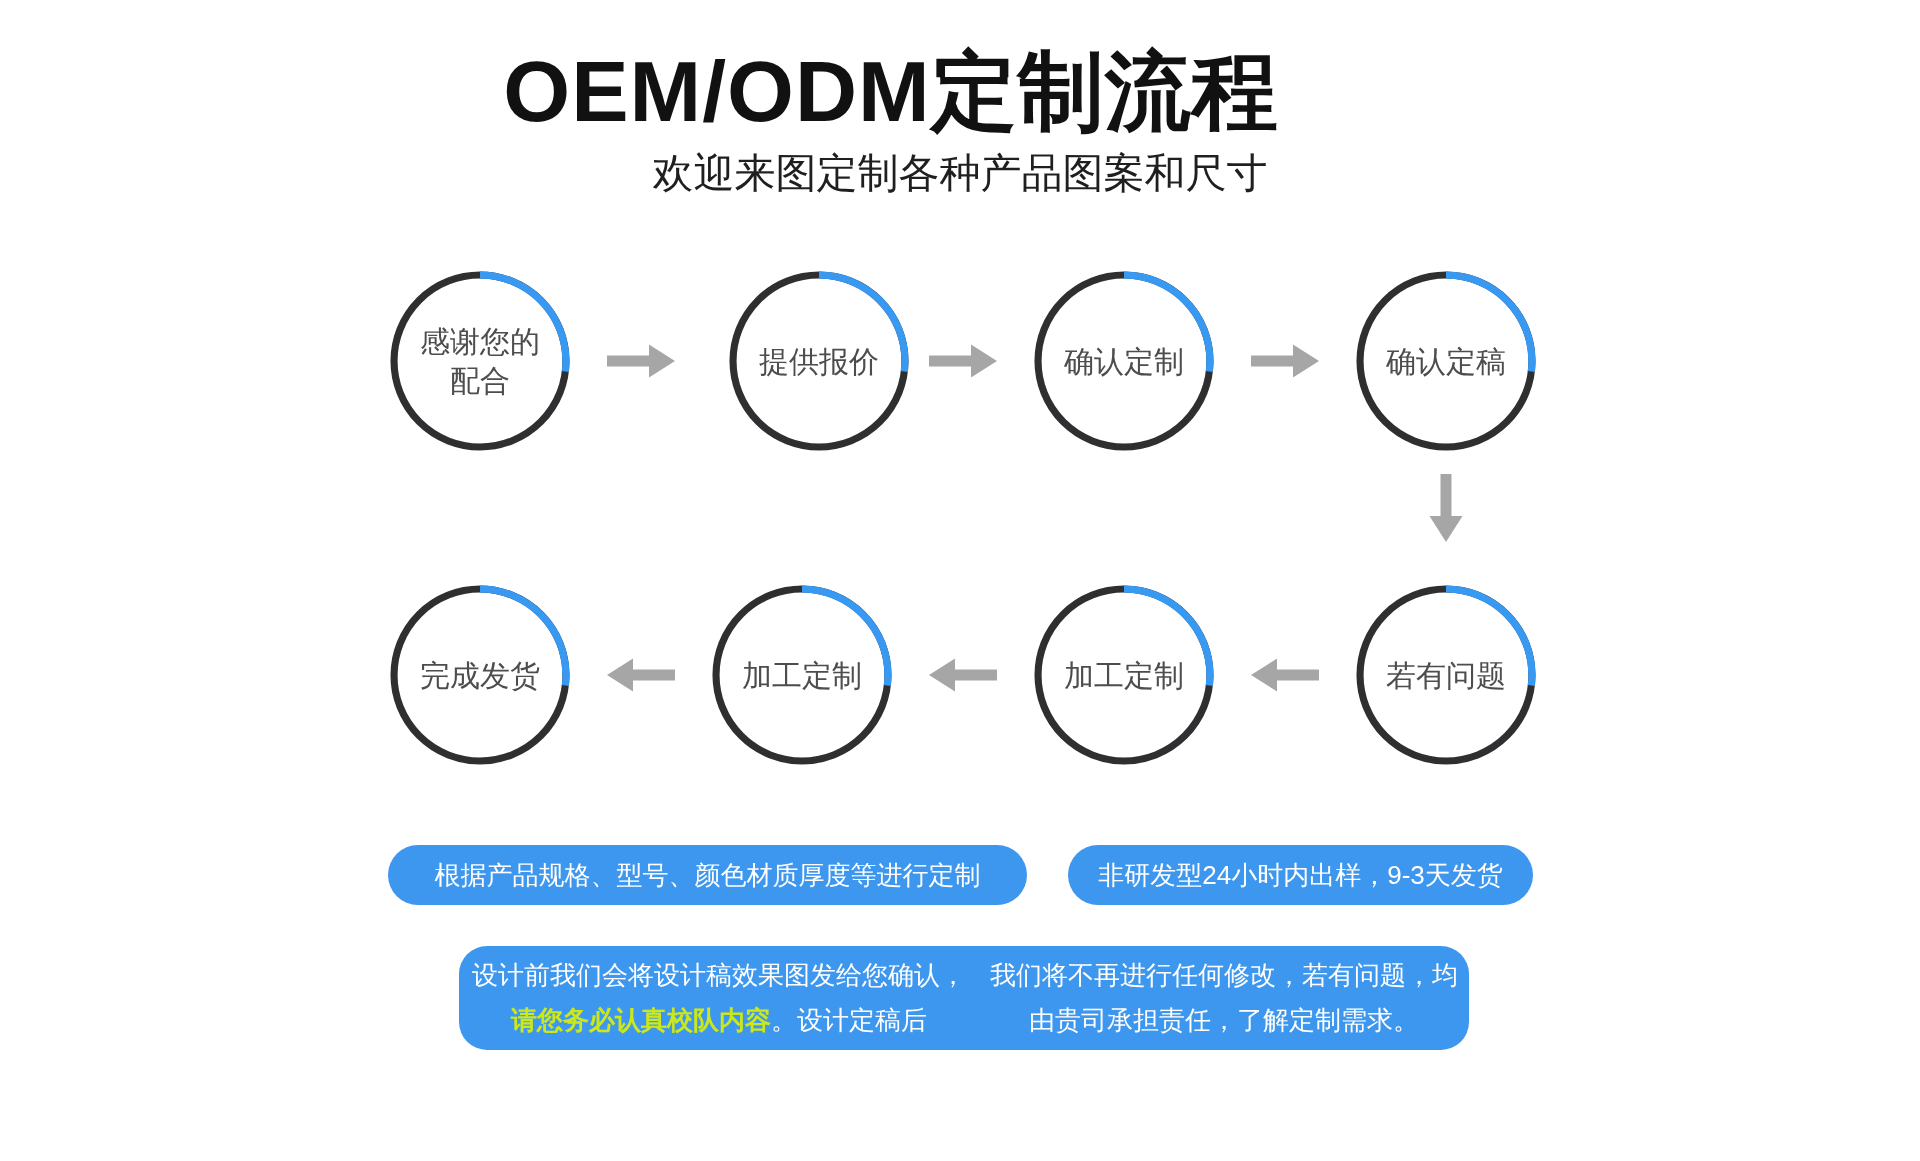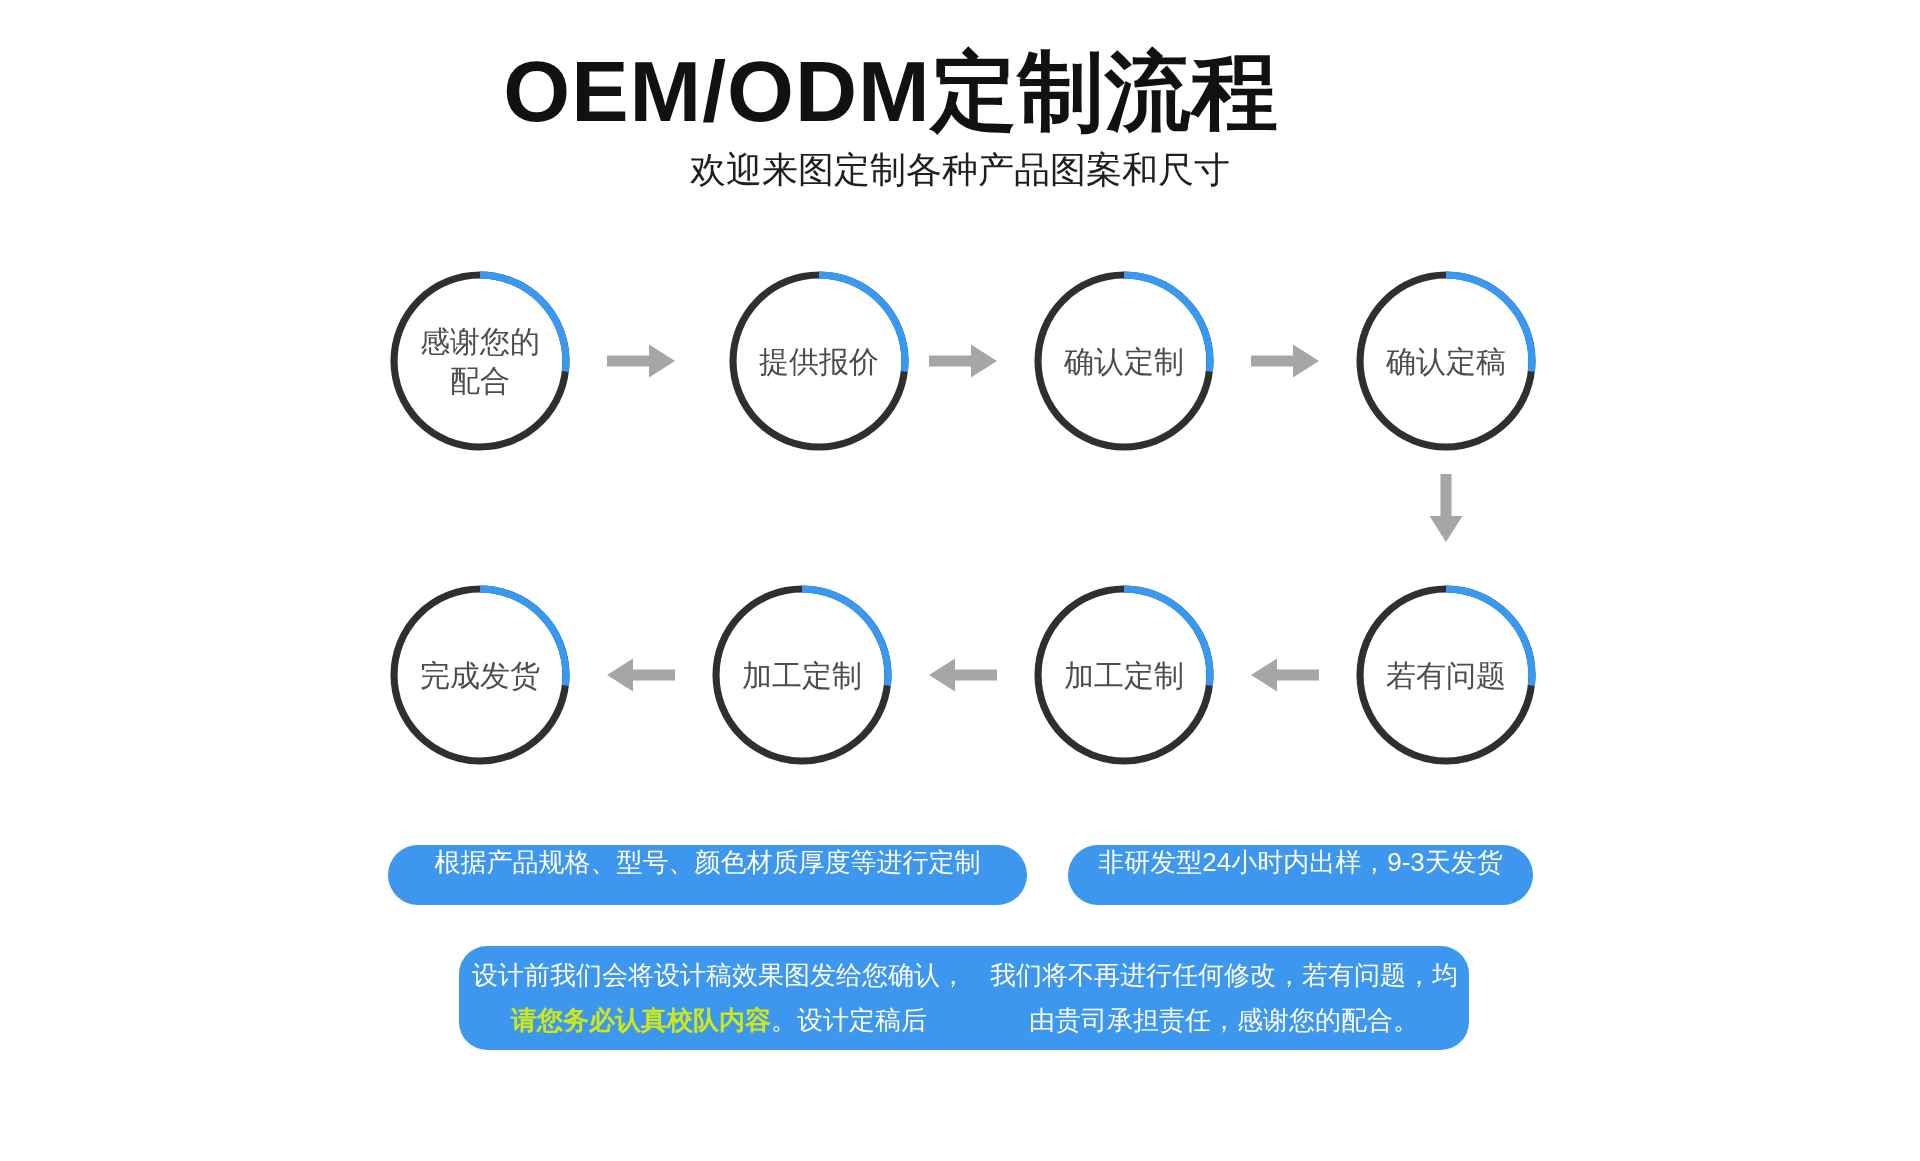--- a/index.html
+++ b/index.html
@@ -12,39 +12,39 @@
   }
   .page-title{
     position:absolute;left:0;top:34px;width:1782px;
     text-align:center;
     font-size:86px;font-weight:900;letter-spacing:1px;
     color:#111111;
   }
   .page-subtitle{
     position:absolute;left:0;top:146px;width:1920px;
     text-align:center;
-    font-size:36px;font-weight:400;
+    font-size:41px;font-weight:400;
     color:#1f1f1f;
   }
   .step{
     position:absolute;width:190px;height:190px;
   }
   .step svg{position:absolute;left:0;top:0;width:190px;height:190px;}
   .step-label{
     position:absolute;left:25px;top:0;right:25px;bottom:0;
     display:flex;align-items:center;justify-content:center;
     text-align:center;
     font-size:30px;line-height:1.3;color:#4d4d4d;
   }
   .arrow{position:absolute;}
   .arrow svg{display:block;}
   .pill{
     position:absolute;height:60px;border-radius:30px;
     background:#3E97EE;
-    display:flex;align-items:flex-start;justify-content:center;
+    display:flex;align-items:center;justify-content:center;
     color:#ffffff;font-size:26px;white-space:nowrap;
   }
   .notice{
     position:absolute;left:459px;top:946px;width:1010px;height:104px;
     border-radius:28px;background:#3E97EE;
     display:flex;align-items:center;justify-content:center;
     color:#ffffff;font-size:26px;line-height:45px;
     text-align:center;
   }
   .notice .hl{color:#CCE81A;font-weight:bold;}
@@ -167,16 +167,16 @@
     <span>根据产品规格、型号、颜色材质厚度等进行定制</span>
   </div>
   <div class="pill" style="left:1068px;top:845px;width:465px">
     <span>非研发型24小时内出样，9-3天发货</span>
   </div>
 
   <div class="notice">
     <div>
       <span>设计前我们会将设计稿效果图发给您确认，</span><span class="hl">请您务必认真校队内容</span><span>。设计定稿后</span>
     </div>
-    <div>我们将不再进行任何修改，若有问题，均由贵司承担责任，感谢您的配合。</div>
+    <div>我们将不再进行任何修改，若有问题，均由贵司承担责任，了解定制需求。</div>
   </div>
 
 </div>
 
 </body></html>

